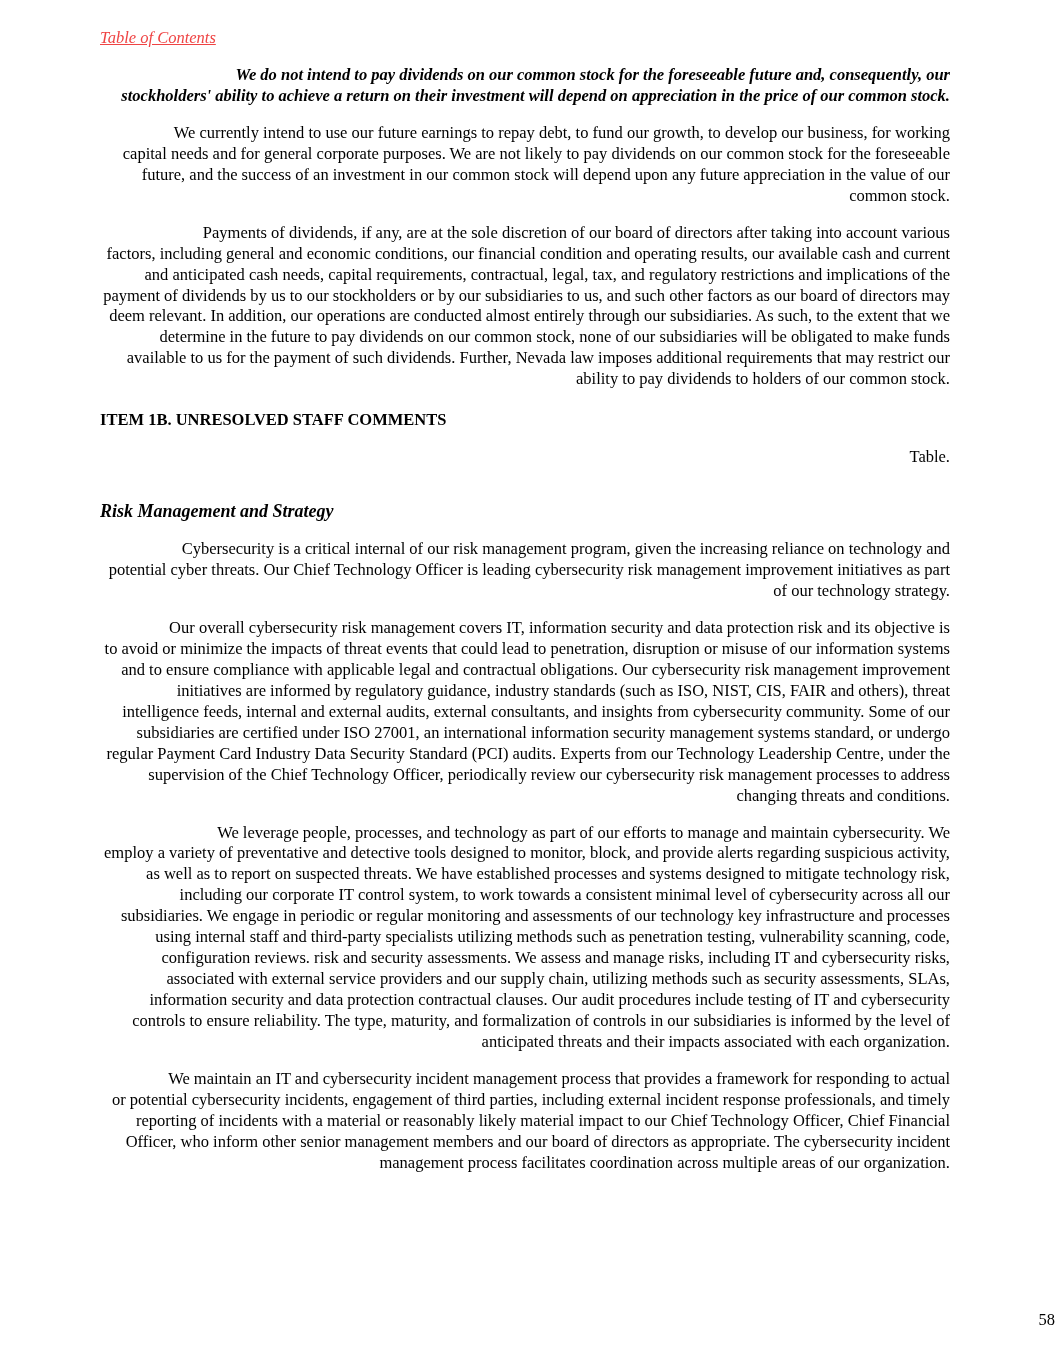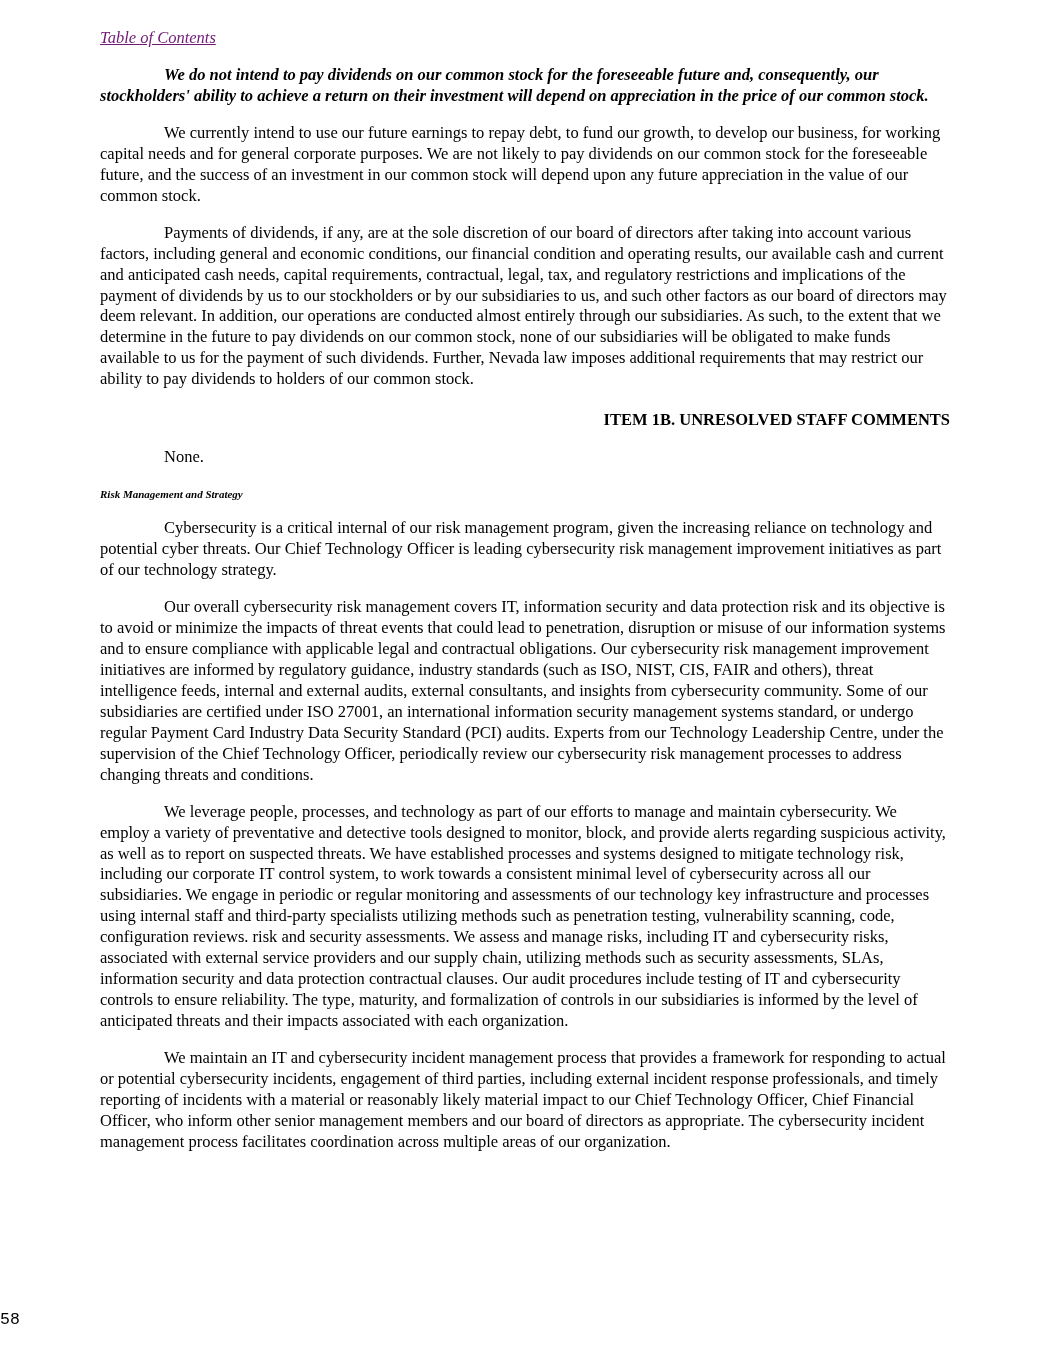--- a/index.html
+++ b/index.html
@@ -22,76 +22,74 @@
     position: relative;
     width: 1055px;
     height: 1365px;
     padding: 28px 105px 0 100px;
     overflow: hidden;
   }
 
   a.toc-link {
     display: inline-block;
     font-style: italic;
-    color: #701a75;
+    color: #ef4444;
     text-decoration: underline;
     cursor: pointer;
   }
 
   p.body-para {
     margin-top: 16px;
     text-indent: 64px;
-    text-align: left;
+    text-align: right;
   }
 
   p.emphasis {
     font-weight: bold;
     font-style: italic;
   }
 
   h2.item-heading {
     margin-top: 20px;
     font-size: 16.5px;
     font-weight: bold;
     font-style: normal;
-    text-align: right;
   }
 
   h3.sub-heading {
-    margin-top: 20px;
-    font-size: 11px;
+    margin-top: 32px;
+    font-size: 18px;
     font-weight: bold;
     font-style: italic;
   }
 
   .page-number {
     position: absolute;
     top: 1310px;
     left: 0;
     width: 1055px;
-    text-align: left;
-    font-family: Liberation Mono, monospace;
+    text-align: right;
   }
 </style>
 </head>
 <body>
 
 <div class="page">
 
   <a href="#" class="toc-link">Table of Contents</a>
 
   <p class="body-para emphasis">We do not intend to pay dividends on our common stock for the foreseeable future and, consequently, our stockholders' ability to achieve a return on their investment will depend on appreciation in the price of our common stock.</p>
 
   <p class="body-para">We currently intend to use our future earnings to repay debt, to fund our growth, to develop our business, for working capital needs and for general corporate purposes. We are not likely to pay dividends on our common stock for the foreseeable future, and the success of an investment in our common stock will depend upon any future appreciation in the value of our common stock.</p>
 
   <p class="body-para">Payments of dividends, if any, are at the sole discretion of our board of directors after taking into account various factors, including general and economic conditions, our financial condition and operating results, our available cash and current and anticipated cash needs, capital requirements, contractual, legal, tax, and regulatory restrictions and implications of the payment of dividends by us to our stockholders or by our subsidiaries to us, and such other factors as our board of directors may deem relevant. In addition, our operations are conducted almost entirely through our subsidiaries. As such, to the extent that we determine in the future to pay dividends on our common stock, none of our subsidiaries will be obligated to make funds available to us for the payment of such dividends. Further, Nevada law imposes additional requirements that may restrict our ability to pay dividends to holders of our common stock.</p>
 
   <h2 class="item-heading">ITEM 1B. UNRESOLVED STAFF COMMENTS</h2>
 
-  <p class="body-para">None.</p>
+  <p class="body-para">Table.</p>
 
 
   <h3 class="sub-heading">Risk Management and Strategy</h3>
 
   <p class="body-para">Cybersecurity is a critical internal of our risk management program, given the increasing reliance on technology and potential cyber threats. Our Chief Technology Officer is leading cybersecurity risk management improvement initiatives as part of our technology strategy.</p>
 
   <p class="body-para">Our overall cybersecurity risk management covers IT, information security and data protection risk and its objective is to avoid or minimize the impacts of threat events that could lead to penetration, disruption or misuse of our information systems and to ensure compliance with applicable legal and contractual obligations. Our cybersecurity risk management improvement initiatives are informed by regulatory guidance, industry standards (such as ISO, NIST, CIS, FAIR and others), threat intelligence feeds, internal and external audits, external consultants, and insights from cybersecurity community. Some of our subsidiaries are certified under ISO 27001, an international information security management systems standard, or undergo regular Payment Card Industry Data Security Standard (PCI) audits. Experts from our Technology Leadership Centre, under the supervision of the Chief Technology Officer, periodically review our cybersecurity risk management processes to address changing threats and conditions.</p>
 
   <p class="body-para">We leverage people, processes, and technology as part of our efforts to manage and maintain cybersecurity. We employ a variety of preventative and detective tools designed to monitor, block, and provide alerts regarding suspicious activity, as well as to report on suspected threats. We have established processes and systems designed to mitigate technology risk, including our corporate IT control system, to work towards a consistent minimal level of cybersecurity across all our subsidiaries. We engage in periodic or regular monitoring and assessments of our technology key infrastructure and processes using internal staff and third-party specialists utilizing methods such as penetration testing, vulnerability scanning, code, configuration reviews. risk and security assessments. We assess and manage risks, including IT and cybersecurity risks, associated with external service providers and our supply chain, utilizing methods such as security assessments, SLAs, information security and data protection contractual clauses. Our audit procedures include testing of IT and cybersecurity controls to ensure reliability. The type, maturity, and formalization of controls in our subsidiaries is informed by the level of anticipated threats and their impacts associated with each organization.</p>
 

